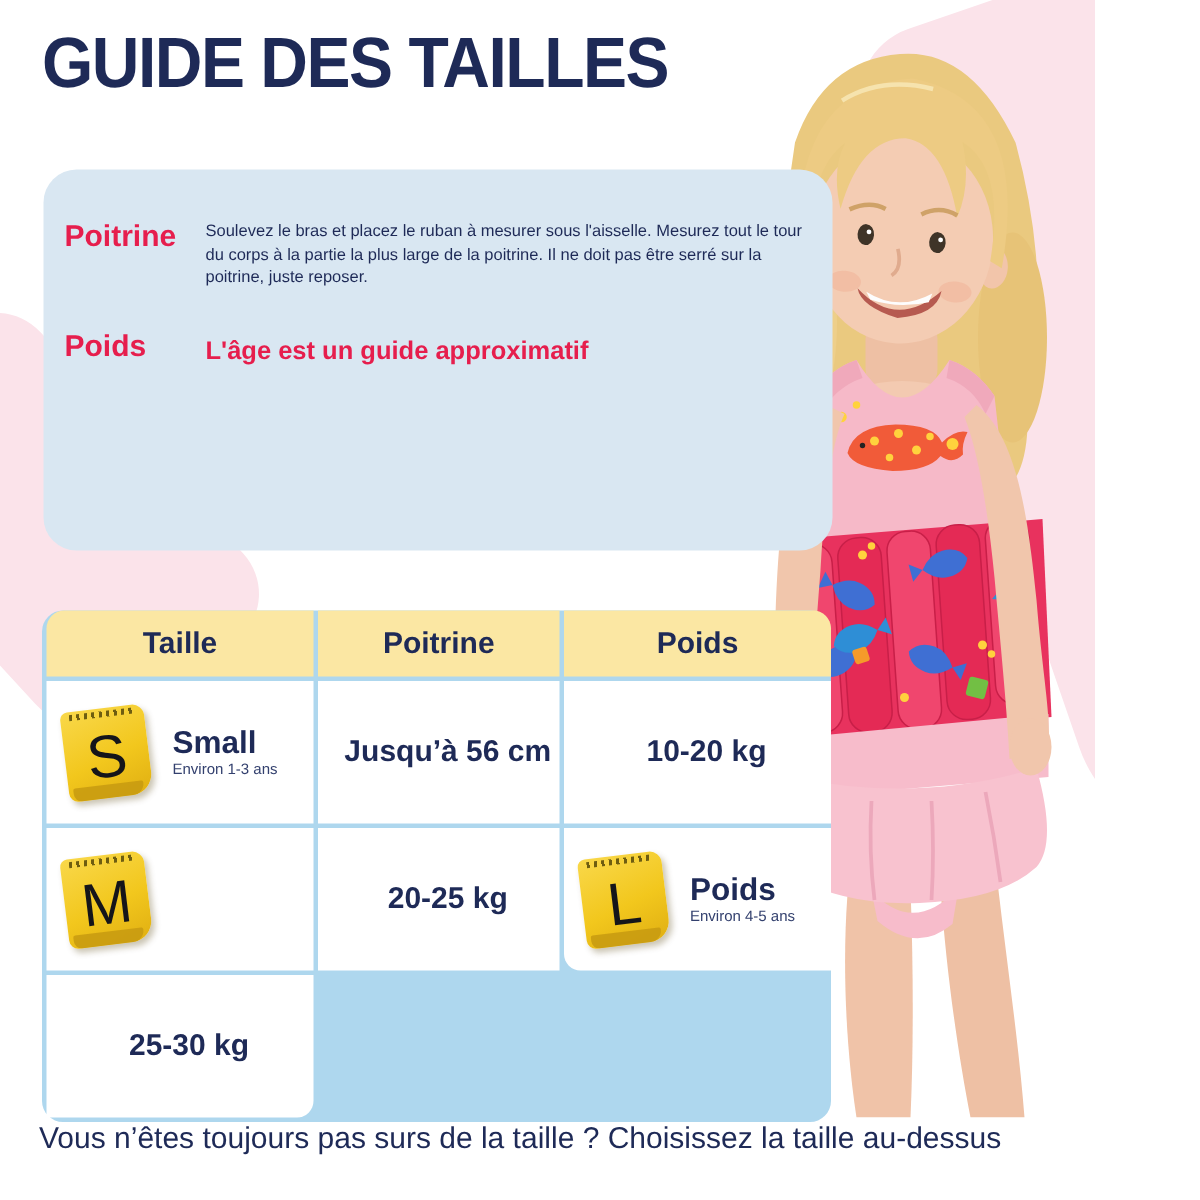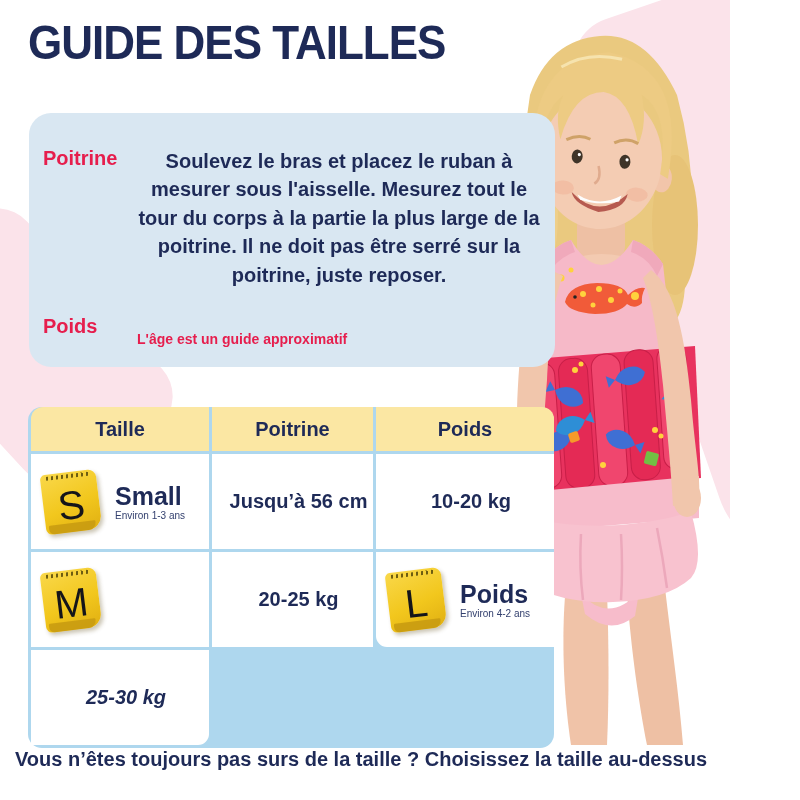--- a/index.html
+++ b/index.html
@@ -22,53 +22,53 @@
   .title{position:absolute;left:28px;top:16px;z-index:2;color:var(--navy);
     font-size:44px;font-weight:900;letter-spacing:-1px;transform:scaleY(1.08);
     transform-origin:left top;}
 
   
   .info-box{position:absolute;left:29px;top:113px;width:526px;height:254px;z-index:2;
     background:var(--info-bg);border-radius:22px;box-sizing:border-box;
     padding:34px 14px 20px 14px;}
   .info-grid{display:grid;grid-template-columns:86px 1fr;column-gap:8px;row-gap:26px;}
   .info-label{color:var(--red);font-size:20px;font-weight:bold;}
-  .info-text{color:var(--navy);font-size:20px;font-weight:bold;line-height:1.42;text-align:center;}
-  .info-note{grid-column:2;color:var(--red);font-size:14px;font-weight:bold;margin-top:16px;}
+  .info-text{color:var(--navy);font-size:11px;font-weight:normal;line-height:1.42;}
+  .info-note{grid-column:2;color:var(--red);font-size:17px;font-weight:bold;margin-top:4px;}
 
   
   .size-table{position:absolute;left:28px;top:407px;width:526px;z-index:2;
     background:var(--border-blue);padding:0 3px 3px 3px;box-sizing:border-box;
     border-radius:14px;display:grid;grid-template-columns:178px 161px 178px;gap:3px;}
   .th{background:var(--header-yellow);height:44px;display:flex;align-items:center;
     justify-content:center;color:var(--navy);font-size:20px;font-weight:bold;}
   .th.first{border-radius:12px 0 0 0;}
   .th.last{border-radius:0 12px 0 0;}
   .td{background:#ffffff;height:95px;display:flex;align-items:center;justify-content:center;
     color:var(--navy);font-size:20px;font-weight:bold;padding-left:12px;}
   .td.size-cell{justify-content:flex-start;padding-left:12px;box-sizing:border-box;gap:16px;}
   .td.bl{border-radius:0 0 0 11px;}
-  .td.br{border-radius:0 0 11px 0;font-style:italic;}
-  .size-name{font-size:25px;font-weight:bold;color:var(--navy);line-height:1.15;}
+  .td.br{border-radius:0 0 11px 0;}
+  .size-name{font-size:21px;font-weight:bold;color:var(--navy);line-height:1.15;}
   .size-age{font-size:10px;font-weight:normal;color:#33406e;}
 
   
   .note{width:56px;height:60px;flex:0 0 auto;background:linear-gradient(160deg,#f9d84a 0%,var(--note-yellow) 55%,#e0af12 100%);
     border-radius:5px 8px 14px 6px;transform:rotate(-7deg);position:relative;
     display:flex;align-items:center;justify-content:center;
     box-shadow:2px 3px 4px rgba(80,60,0,.3);}
   .note::before{content:"";position:absolute;top:2px;left:6px;right:6px;height:4px;
     background:repeating-linear-gradient(90deg,#6e5d10 0 2px,transparent 2px 5px);}
   .note::after{content:"";position:absolute;bottom:0;left:3px;right:6px;height:9px;
     background:#c79a10;border-radius:2px 2px 12px 8px;opacity:.85;}
   .note .letter{font-size:40px;line-height:1;color:#15151a;font-weight:400;margin-top:5px;}
 
   
-  .footer{position:absolute;left:15px;top:748px;z-index:2;color:var(--navy);
-    font-size:20px;font-weight:bold;}
+  .footer{position:absolute;left:26px;top:748px;z-index:2;color:var(--navy);
+    font-size:20px;font-weight:normal;}
 
   
   .photo{position:absolute;right:0;top:0;width:245px;height:745px;z-index:1;}
 </style>
 </head>
 <body>
 
 <div class="canvas">
 
   <div class="blob blob-right"></div>
@@ -108,21 +108,21 @@
       </div>
     </div>
     <div class="td">20-25 kg</div>
 
     <div class="td size-cell bl">
       <div class="note">
         <span class="letter">L</span>
       </div>
       <div>
         <div class="size-name">Poids</div>
-        <div class="size-age">Environ 4-2 ans</div>
+        <div class="size-age">Environ 4-5 ans</div>
       </div>
     </div>
     <div class="td br">25-30 kg</div>
   </div>
 
   <svg class="photo" viewBox="0 0 245 745" aria-hidden="true">
 
     <g>
       <path d="M45,95 Q28,200 52,295 Q56,335 95,335 L162,335 Q198,335 200,285 Q218,190 192,95 Q162,32 115,36 Q64,40 45,95 Z" fill="#eac97f"></path>
       <ellipse cx="52" cy="215" rx="21" ry="66" fill="#eecf8a"></ellipse>

